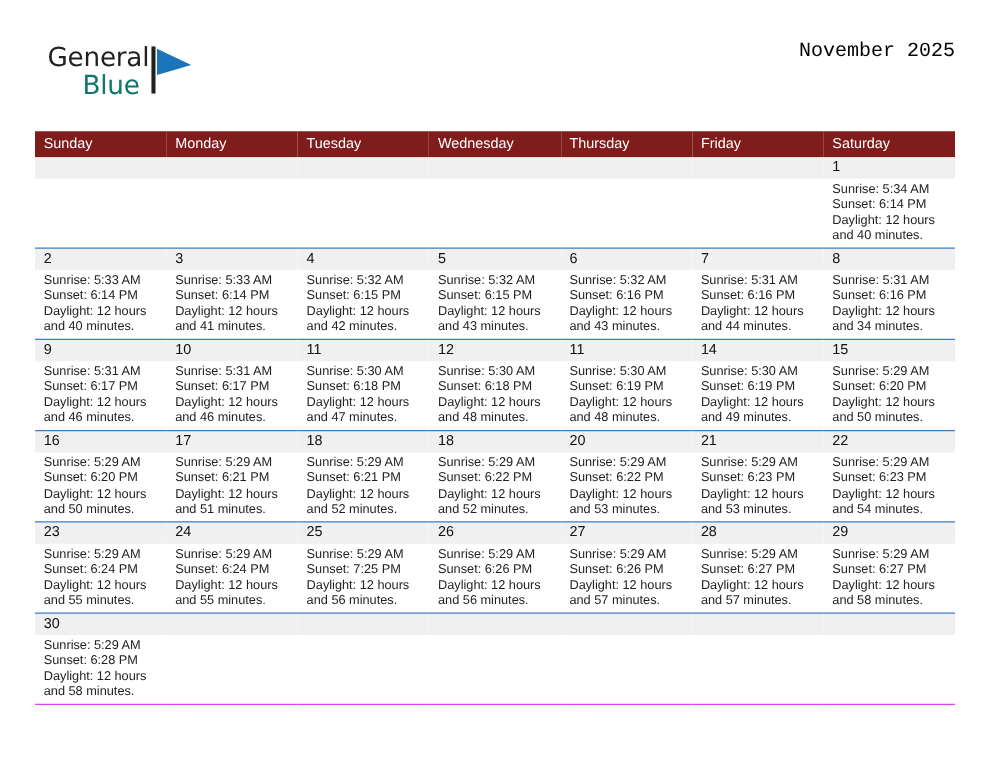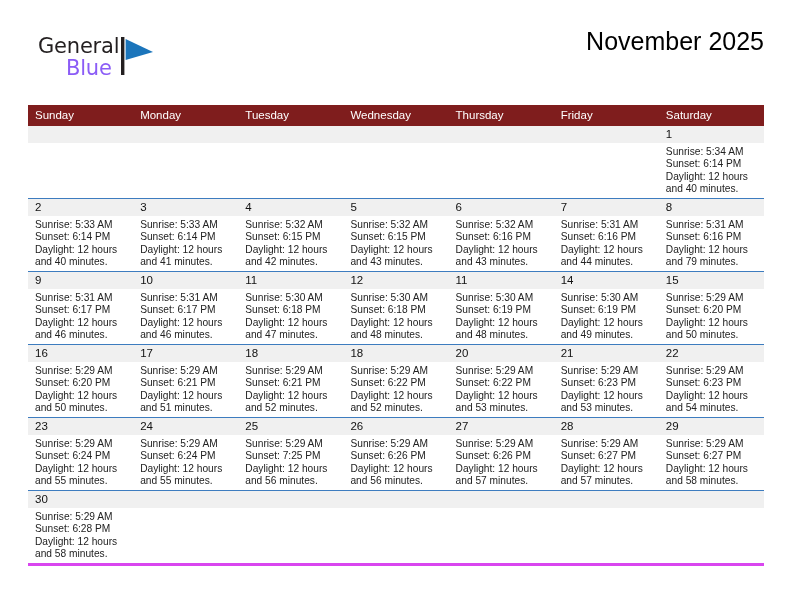--- a/index.html
+++ b/index.html
@@ -44,41 +44,42 @@
     letter-spacing: -0.2px;
     color: #231f20;
     font-family: "DejaVu Sans", sans-serif;
   }
   .logo-blue {
     position: absolute;
     left: 28px;
     top: 22px;
     font-size: 21px;
     letter-spacing: -0.2px;
-    color: #8b5cf6;
+    color: #0f766e;
     font-family: "DejaVu Sans", sans-serif;
   }
   .logo-flag {
     position: absolute;
     left: 83px;
     top: 3px;
     width: 34px;
     height: 38px;
   }
   .title-block {
     position: absolute;
     right: 0;
     top: 0;
     text-align: right;
   }
   .cal-title {
-    font-size: 25px;
+    font-size: 16px;
     color: #000000;
     line-height: 30px;
     white-space: nowrap;
+    font-family: Liberation Mono, monospace;
   }
   .cal-subtitle {
     font-size: 13.5px;
     color: #1a1a1a;
     line-height: 18px;
     margin-top: 7px;
     white-space: nowrap;
   }
 
   
@@ -108,21 +109,21 @@
     vertical-align: top;
     padding: 0;
     border-bottom: 1px solid #3d7cbf;
     border-left: none;
     border-right: none;
     height: 72px;
     box-sizing: border-box;
     background: #ffffff;
   }
   .calendar tr.week-row:last-child td {
-    border-bottom: 3px solid #d946ef;
+    border-bottom: 1px solid #d946ef;
   }
 
   .cell-inner {
     height: 72px;
     box-sizing: border-box;
   }
   .daynum {
     background: #f0f0f0;
     font-size: 11.5px;
     color: #111111;
@@ -298,21 +299,21 @@
               </div>
             </div>
           </td>
           <td>
             <div class="cell-inner">
               <div class="daynum">8</div>
               <div class="details">
                 <div>Sunrise: 5:31 AM</div>
                 <div>Sunset: 6:16 PM</div>
                 <div>Daylight: 12 hours</div>
-                <div>and 79 minutes.</div>
+                <div>and 34 minutes.</div>
               </div>
             </div>
           </td>
         </tr>
         <tr class="week-row">
           <td>
             <div class="cell-inner">
               <div class="daynum">9</div>
               <div class="details">
                 <div>Sunrise: 5:31 AM</div>

